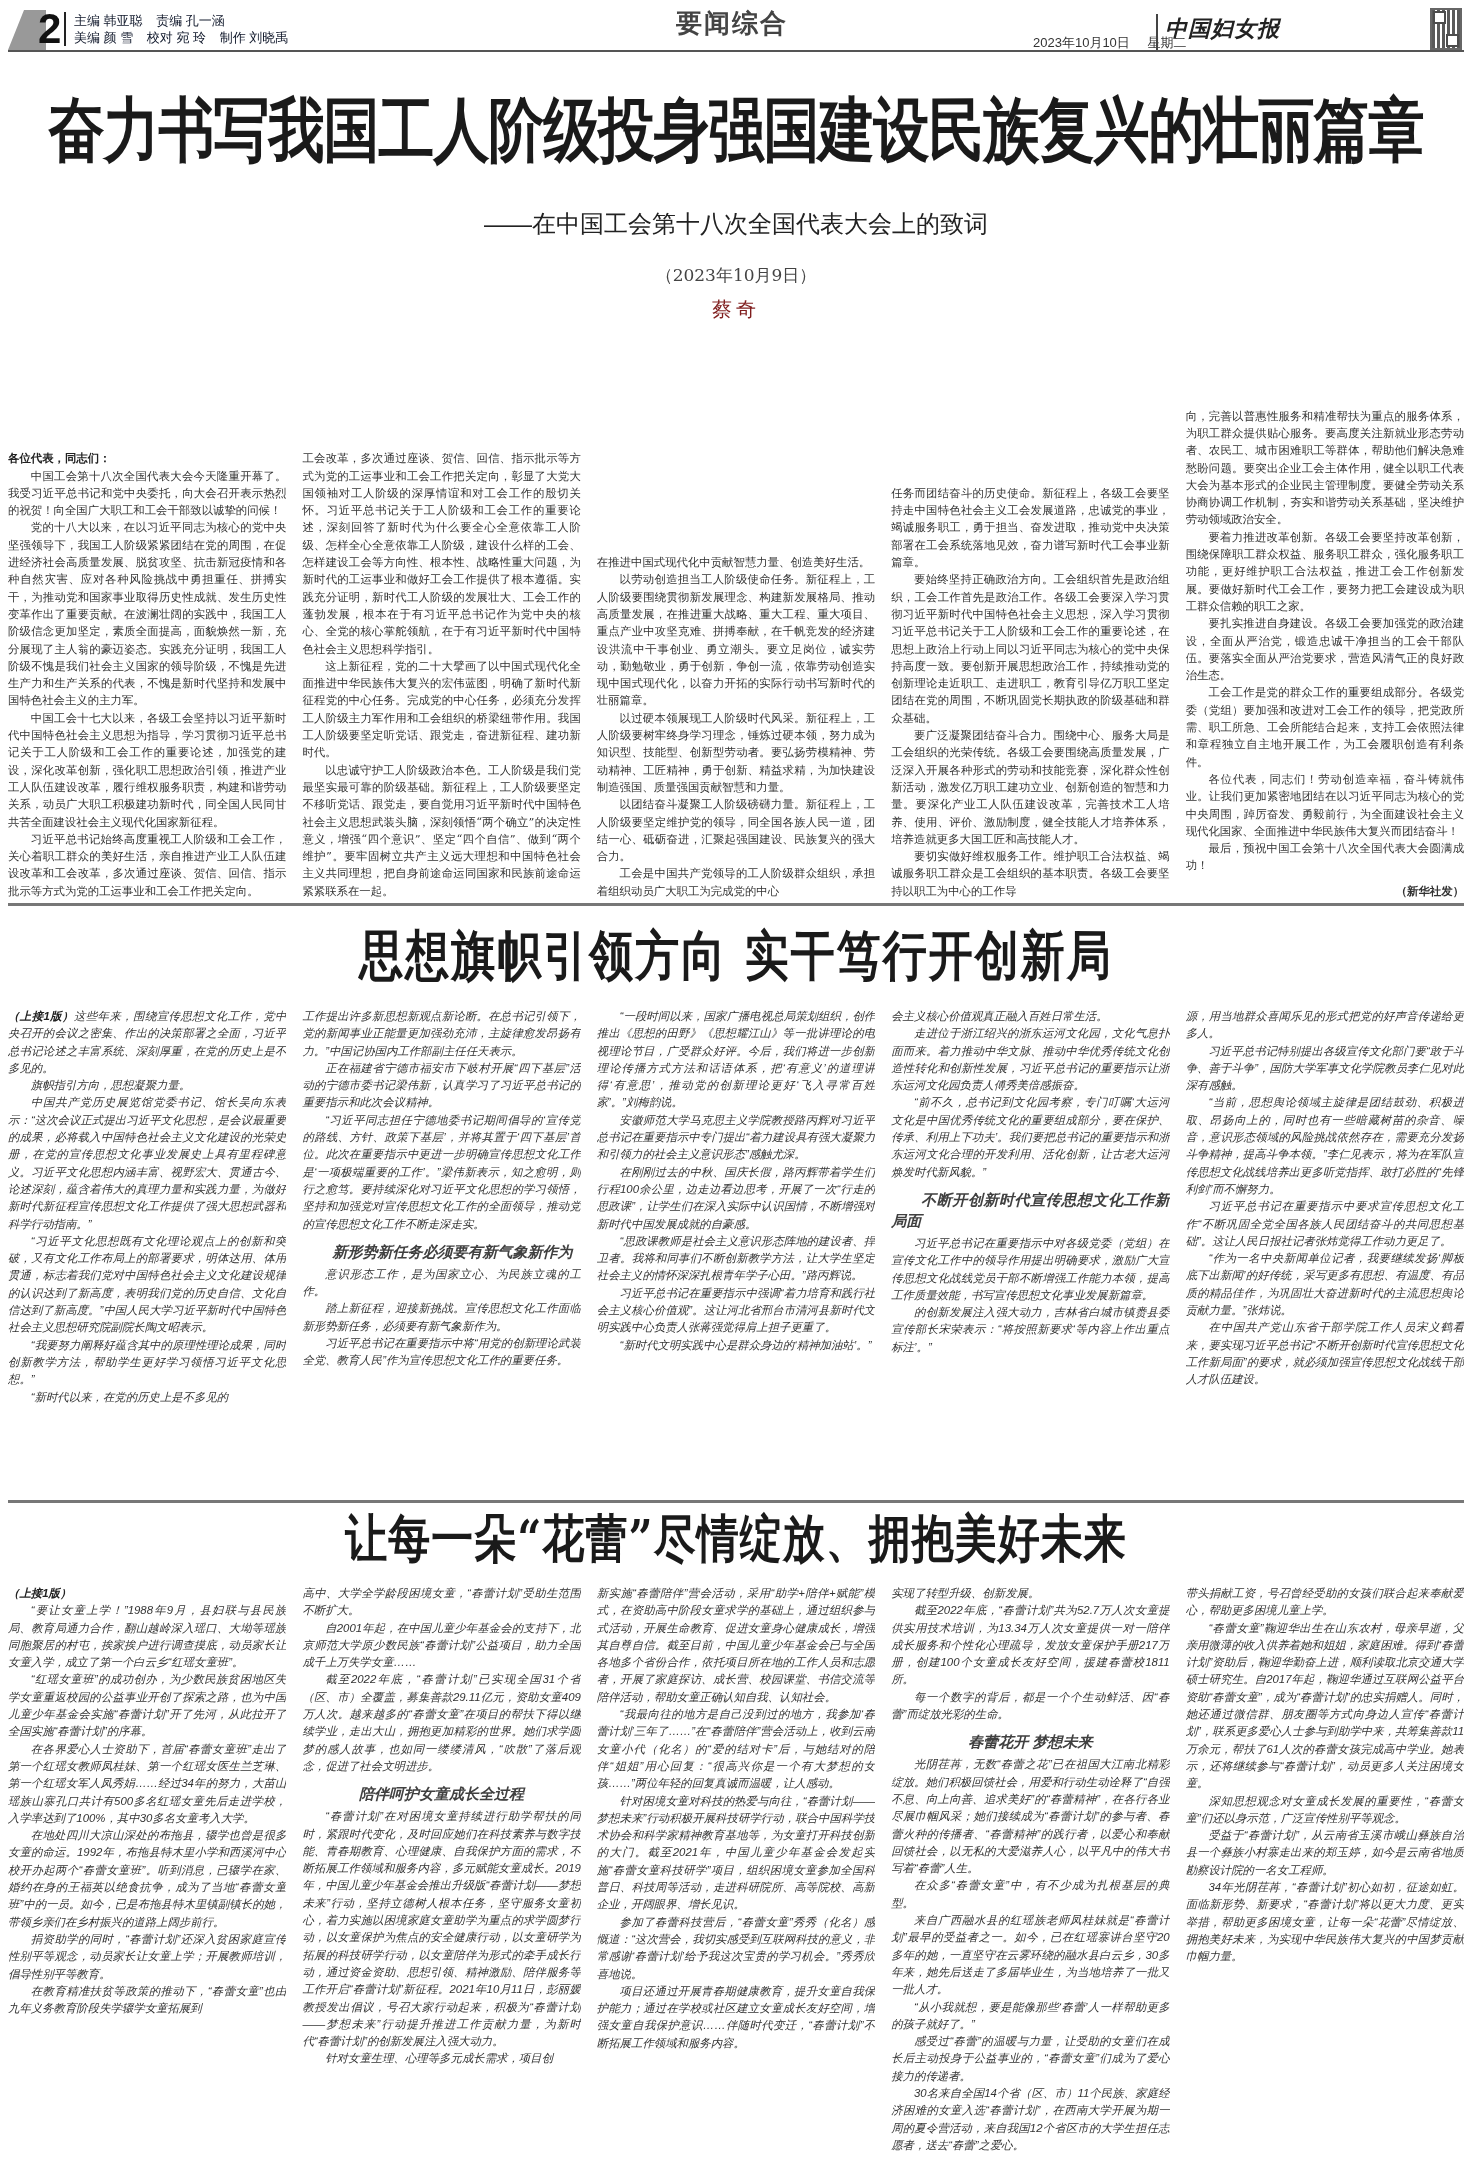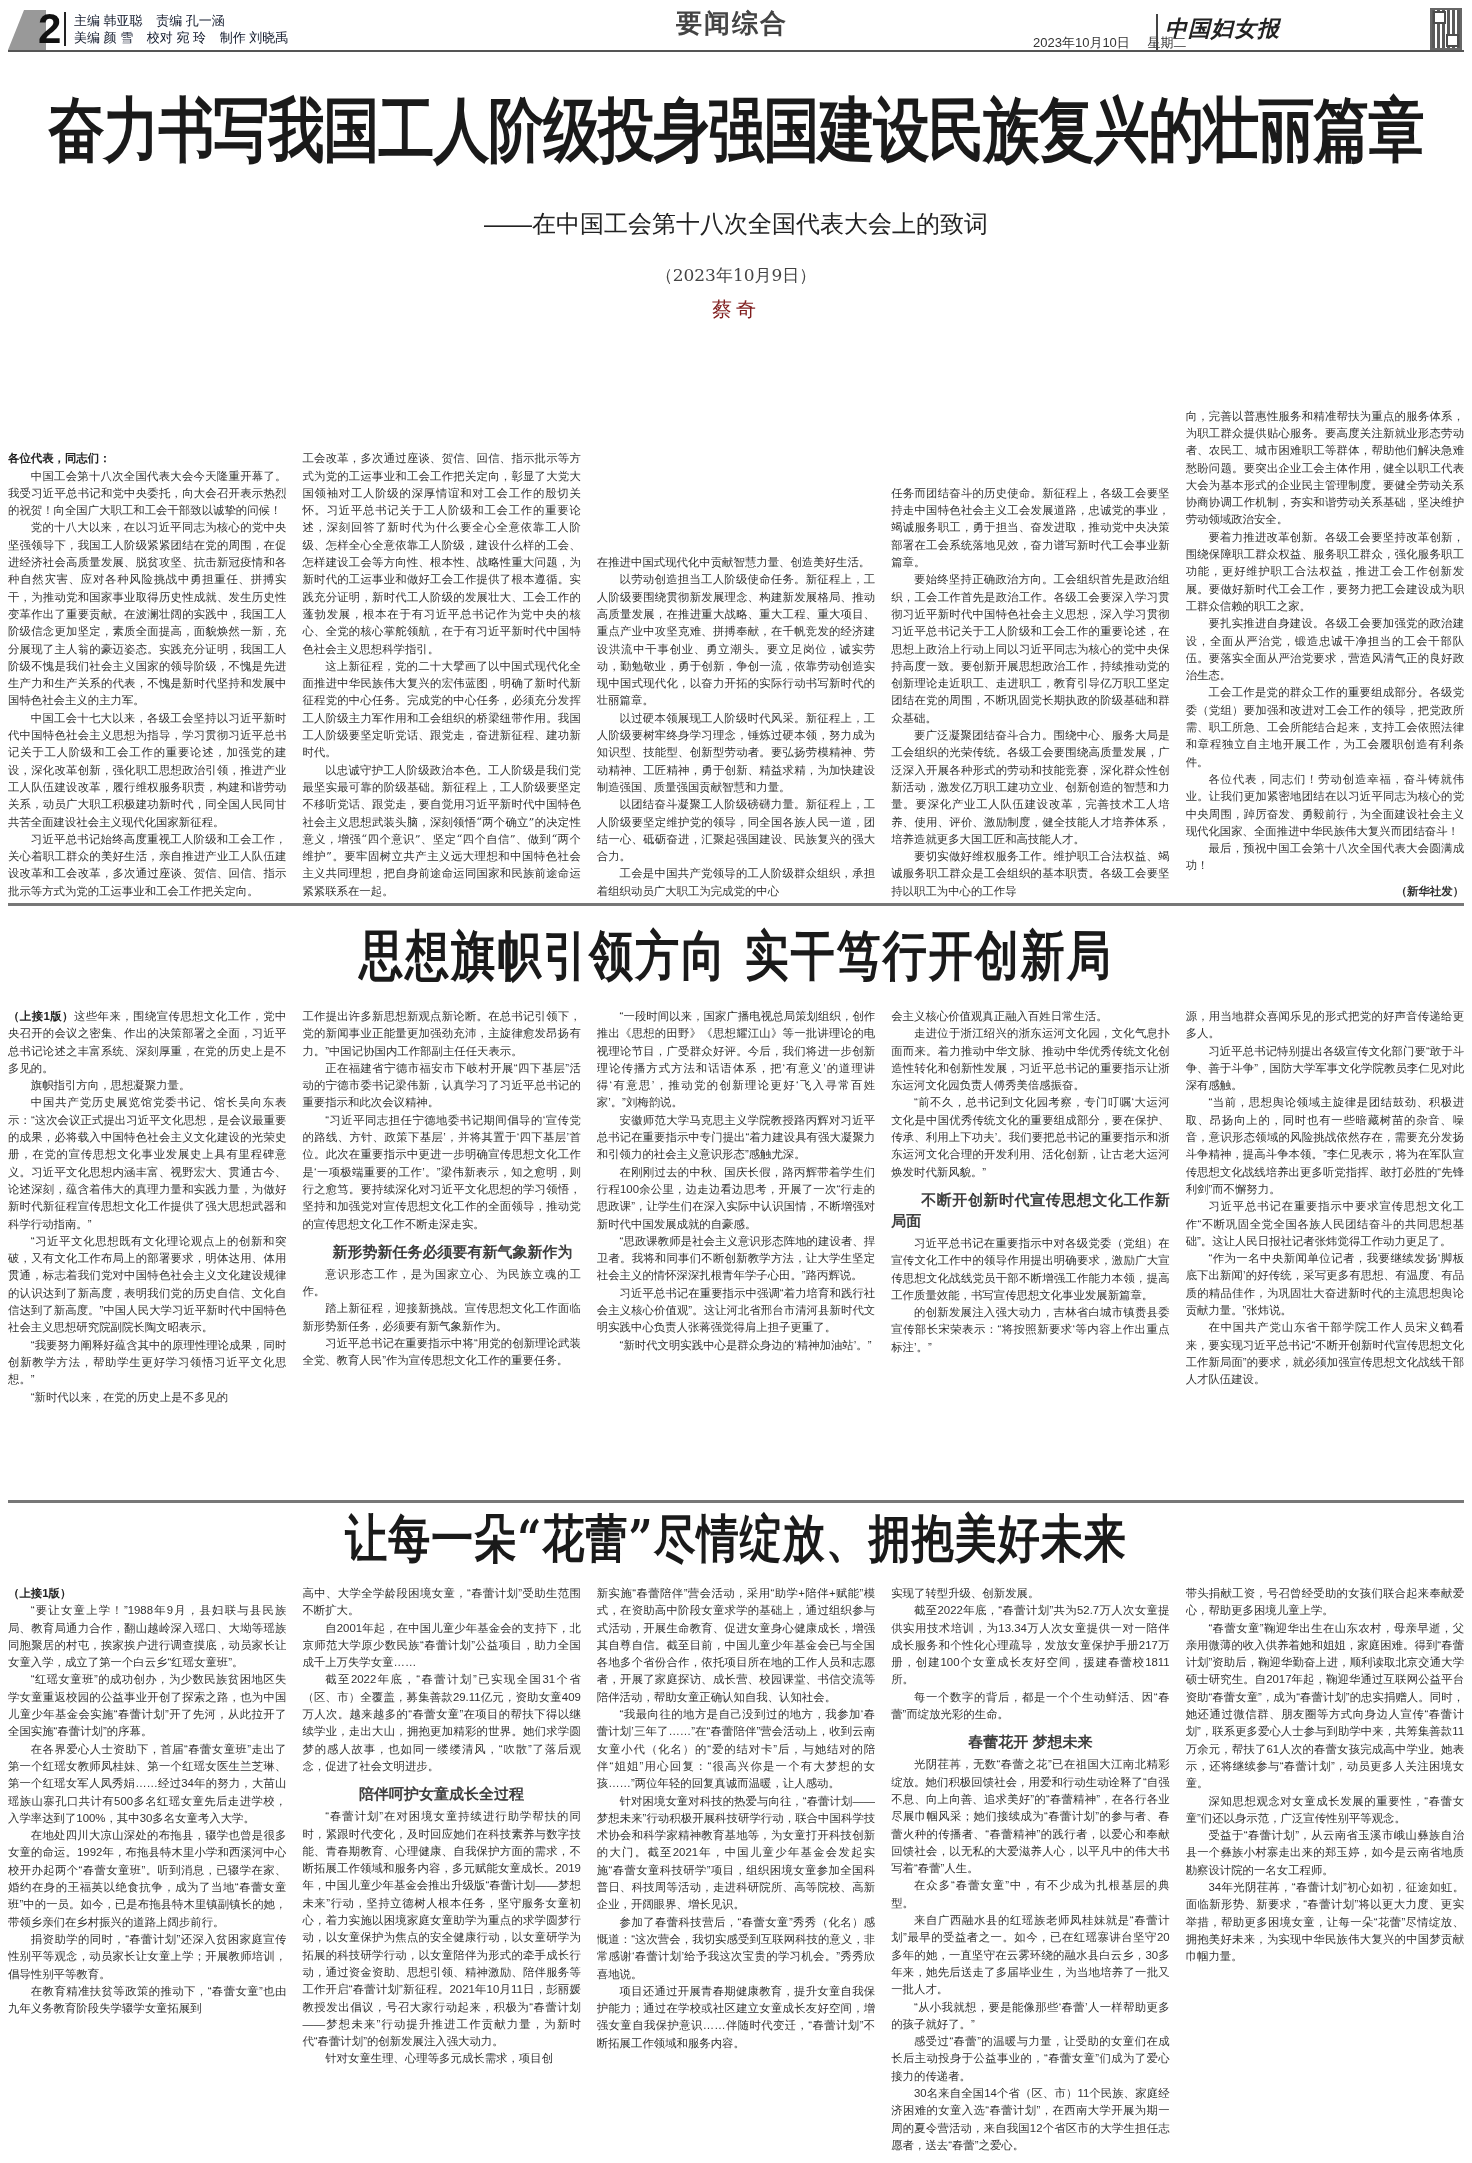--- a/index.html
+++ b/index.html
@@ -38,21 +38,21 @@
   
   .cols { position: absolute; display: flex; gap: 16px; }
   .col { flex: 1; font-size: 11.4px; line-height: 17.3px; color: #333; text-align: justify; overflow: hidden; }
   .col p { text-indent: 2em; }
   .col p.noindent { text-indent: 0; }
   .col .salute { font-family: "Liberation Sans", sans-serif; font-weight: bold; text-indent: 0; color: #222; }
   .col .lead-tag { font-family: "Liberation Sans", sans-serif; font-weight: bold; color: #222; }
   .col .subhead { font-family: "Liberation Sans", sans-serif; font-weight: bold; font-size: 15px; line-height: 21px; margin: 8px 0 4px; text-indent: 2em; color: #404040; }
   .col .subhead.center { text-align: center; text-indent: 0; }
   .col .source { text-align: right; font-family: "Liberation Sans", sans-serif; font-weight: bold; text-indent: 0; margin-top: 8px; color: #333; }
-  .col.sans { font-family: "Liberation Sans", sans-serif; }
+  .col.sans { font-family: "Liberation Sans", sans-serif; font-style: italic; }
 
   .rule { position: absolute; left: 8px; width: 1456px; height: 3px; background: #777; }
 
   .hl-2 { top: 920px; font-size: 44px; letter-spacing: 2px; transform: scaleY(1.22); transform-origin: top center; }
   .hl-3 { top: 1505px; font-size: 42px; letter-spacing: 1px; transform: scaleY(1.22); transform-origin: top center; }
 </style>
 </head>
 <body>
 
 <header class="masthead">

